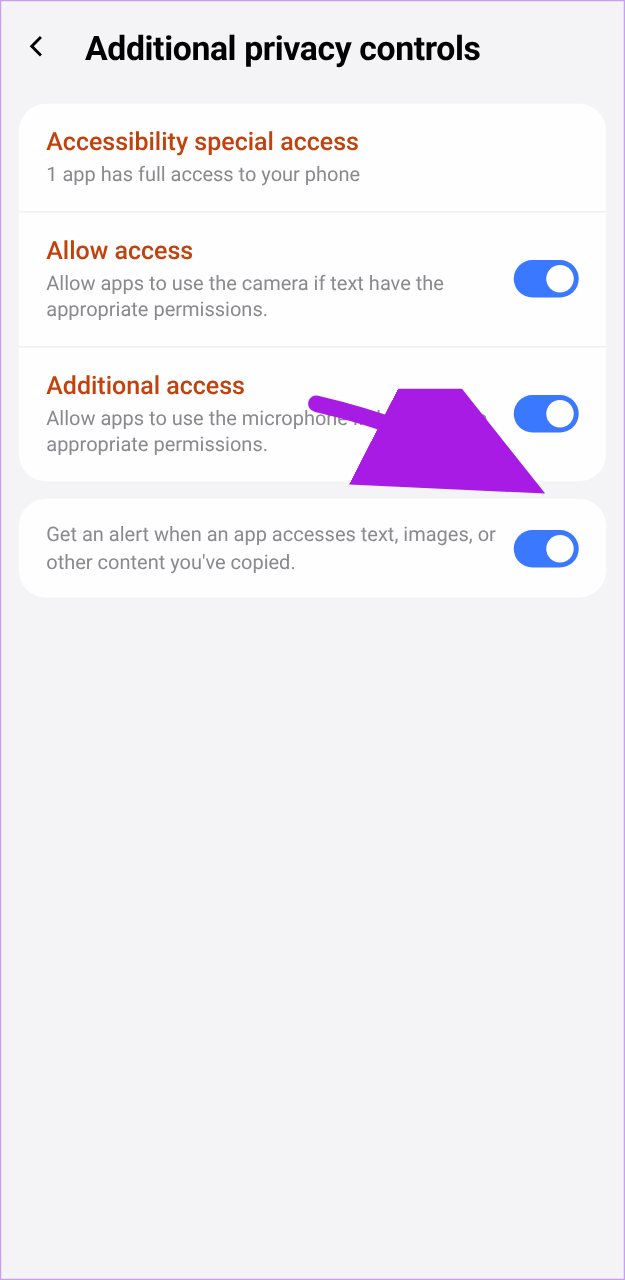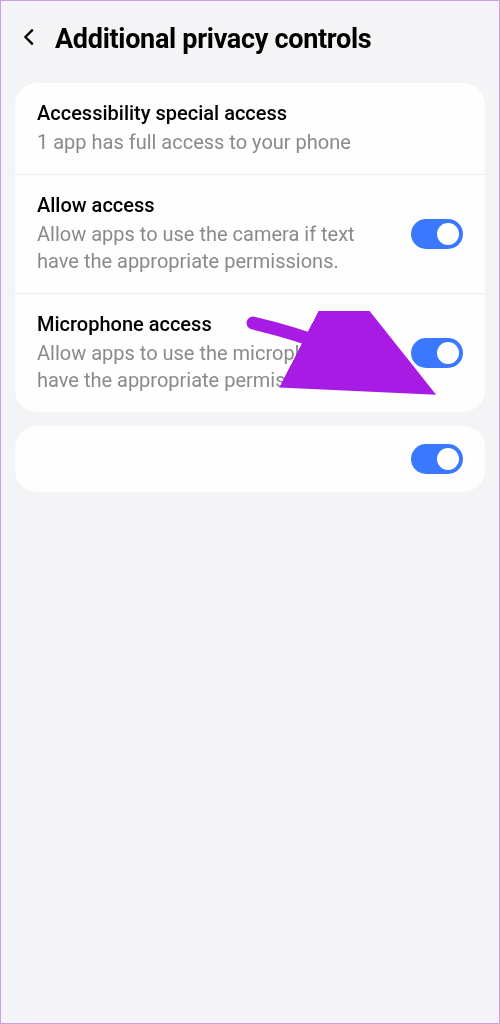--- a/index.html
+++ b/index.html
@@ -12,21 +12,21 @@
     width: 500px;
     height: 1024px;
     background: #f4f4f6;
     border: 1px solid #c9a0f0;
     position: relative;
   }
   .header {
     display: flex;
     align-items: center;
     padding: 22px 18px 18px 18px;
-    gap: 14px;
+    gap: 27px;
   }
   .back-chevron svg {
     width: 22px;
     height: 22px;
     stroke: #000;
     stroke-width: 2.5;
     fill: none;
   }
   .page-title {
     font-size: 27px;
@@ -51,25 +51,25 @@
     border-bottom: 1px solid #edecef;
   }
   .setting-text {
     flex: 1;
     min-width: 0;
     padding-right: 10px;
   }
   .setting-title {
     font-size: 20px;
     font-weight: 500;
-    color: #000000;
+    color: #c2410c;
     margin-bottom: 4px;
   }
   .setting-desc {
-    font-size: 20px;
+    font-size: 16px;
     color: #8a898e;
     line-height: 1.35;
   }
   .toggle {
     width: 52px;
     height: 30px;
     background: #3a78ff;
     border-radius: 30px;
     position: relative;
     flex-shrink: 0;
@@ -114,31 +114,32 @@
   <div class="setting-row has-border">
     <div class="setting-text">
       <div class="setting-title">Allow access</div>
       <div class="setting-desc">Allow apps to use the camera if text have the appropriate permissions.</div>
     </div>
     <div class="toggle"></div>
   </div>
 
   <div class="setting-row">
     <div class="setting-text">
-      <div class="setting-title">Microphone access</div>
+      <div class="setting-title">Additional access</div>
       <div class="setting-desc">Allow apps to use the microphone if they have the appropriate permissions.</div>
     </div>
     <div class="toggle"></div>
   </div>
 
 </div>
 
 <div class="card">
   <div class="setting-row">
     <div class="setting-text">
+      <div class="setting-desc">Get an alert when an app accesses text, images, or other content you've copied.</div>
     </div>
     <div class="toggle"></div>
   </div>
 </div>
 
 <div class="arrow-annotation" style="left:240px; top:310px;">
   <svg width="200" height="100" viewBox="0 0 200 100">
     <defs>
       <marker id="ahead" markerWidth="14" markerHeight="14" refX="9" refY="5" orient="auto" markerUnits="strokeWidth">
         <path d="M0,0 L11,5 L0,10 Z" fill="#a81be4"></path>

